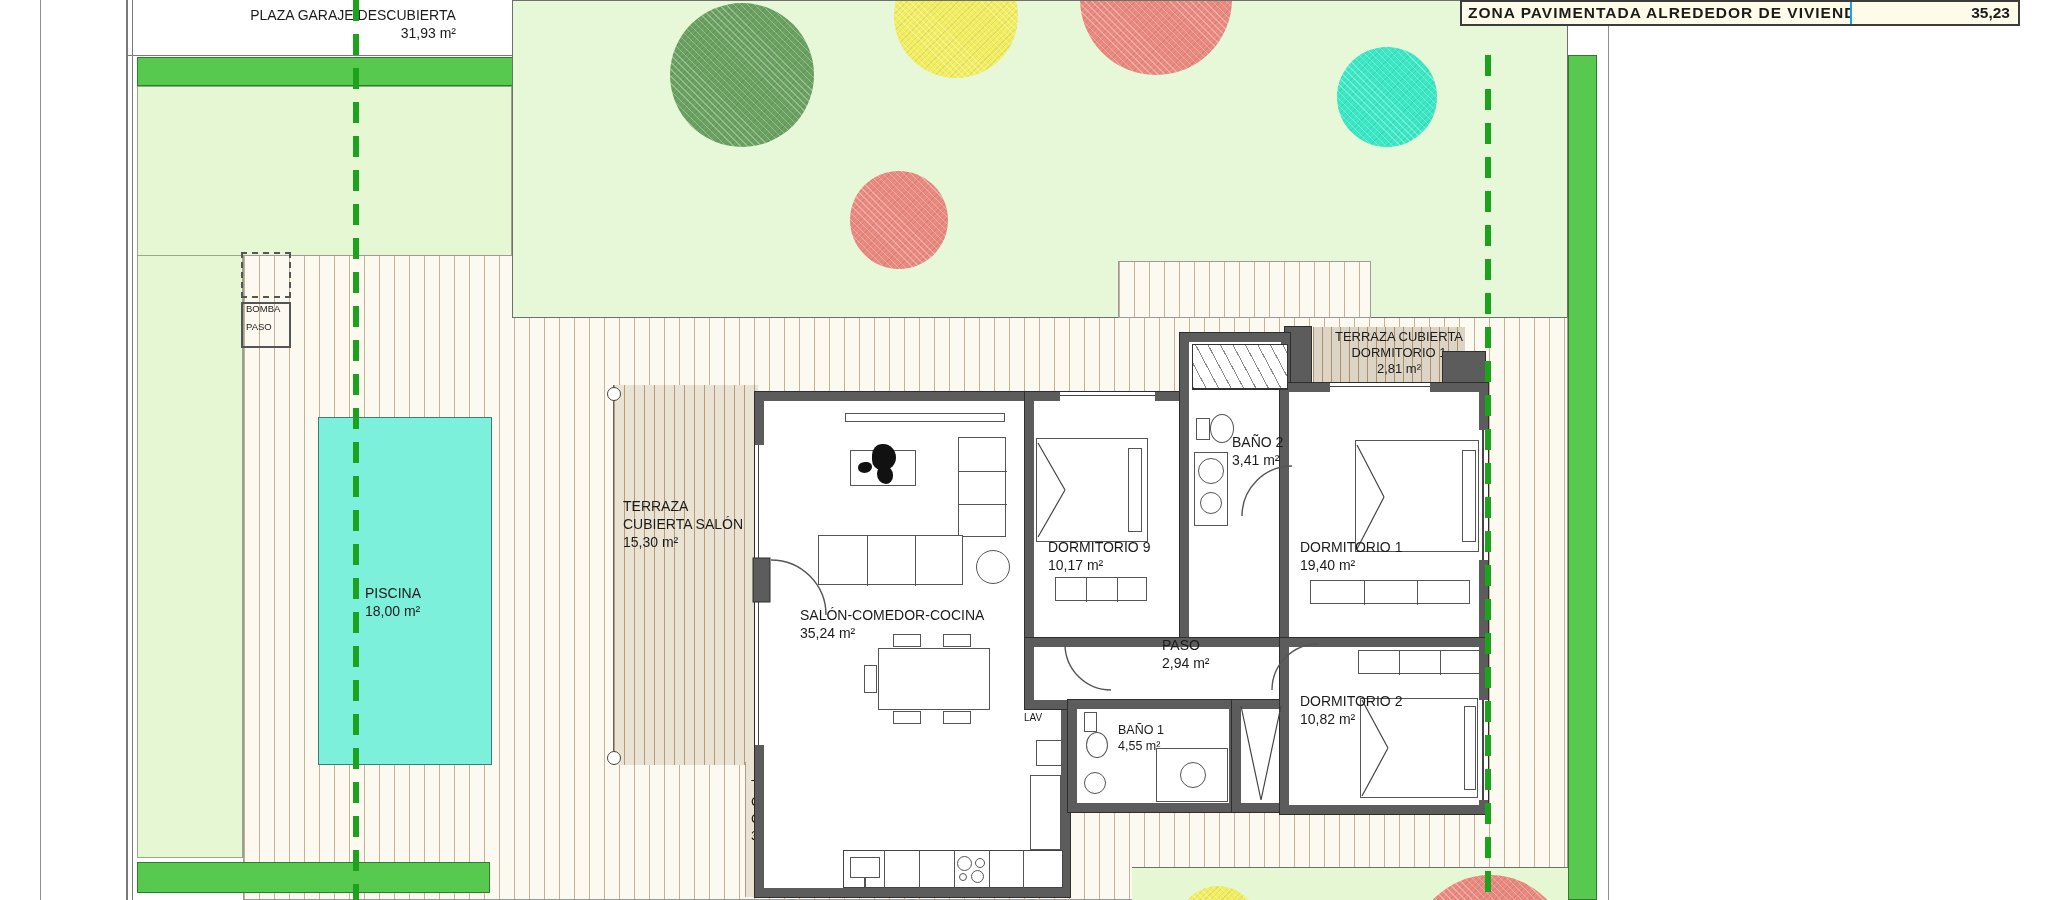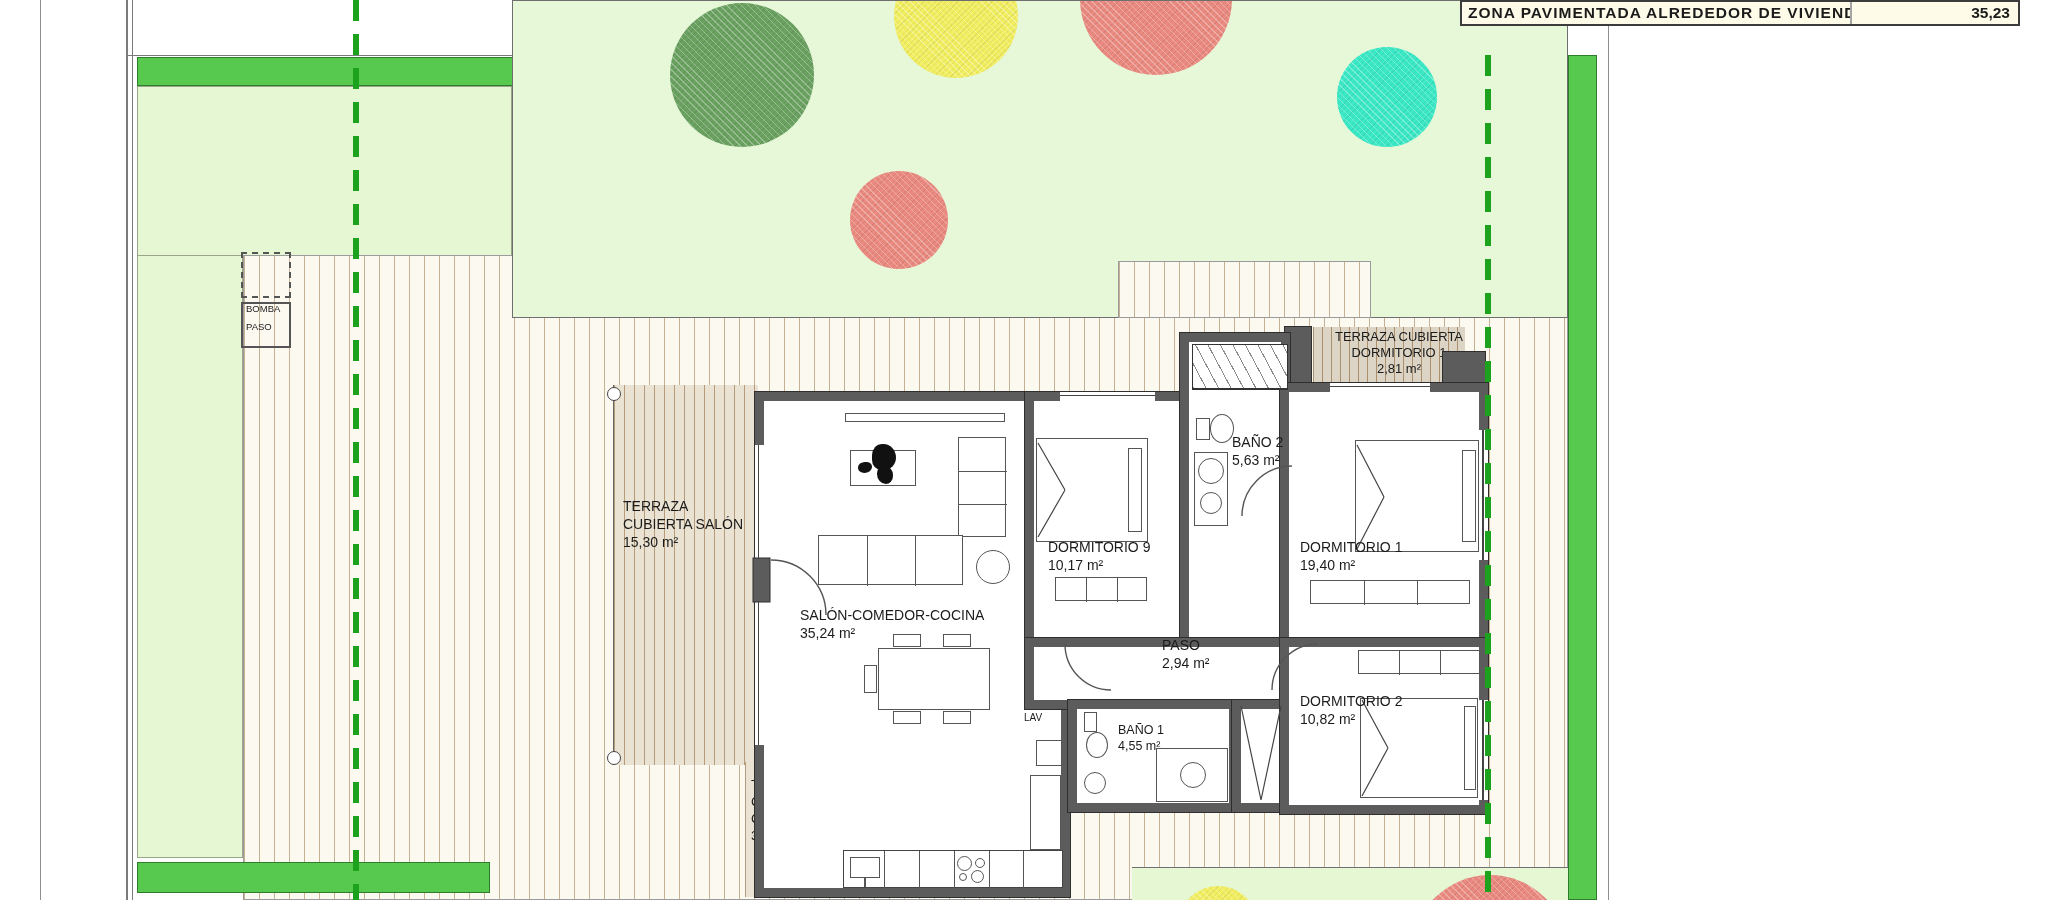--- a/index.html
+++ b/index.html
@@ -33,21 +33,21 @@
   .lbl{position:absolute;font-size:14px;line-height:18px;white-space:nowrap;color:var(--ink);}
   .lbl span{display:block;}
   .lbl-sm{font-size:9.5px;line-height:11px;}
   .win-h{position:absolute;height:9px;background:linear-gradient(180deg,#fff 0 3px,#444 3px 4.5px,#fff 4.5px 9px);}
   .win-v{position:absolute;width:9px;background:linear-gradient(90deg,#fff 0 3px,#444 3px 4.5px,#fff 4.5px 9px);}
   .post{position:absolute;width:12px;height:12px;border:1.5px solid #444;border-radius:50%;background:#fff;}
   #legend{position:absolute;left:1460px;top:0;width:556px;border:2px solid #3c3c3c;background:#fefce9;}
   #legend .row{display:flex;border-bottom:2px solid #3c3c3c;}
   #legend .row:last-child{border-bottom:none;}
   #legend .cell-l{flex:1;padding:2px 6px;font-weight:bold;font-size:15.5px;letter-spacing:1px;white-space:nowrap;overflow:hidden;}
-  #legend .cell-v{width:150px;border-left:2px solid #a3a3a3;padding:2px 8px;font-weight:bold;font-size:15.5px;text-align:right;}
+  #legend .cell-v{width:150px;border-left:2px solid #0ea5e9;padding:2px 8px;font-weight:bold;font-size:15.5px;text-align:right;}
   .techhatch{background:repeating-linear-gradient(62deg,#8a8a8a 0 1px,#fff 1px 11px);border:1px solid #333;border-bottom:2px solid #333;}
   svg.overlay{position:absolute;left:0;top:0;pointer-events:none;}
 </style>
 </head>
 <body>
 
 <div id="sheet">
 
   <div class="vline" style="left:40px;top:0;height:900px;"></div>
   <div class="vline" style="left:1608px;top:0;height:900px;"></div>
@@ -69,28 +69,38 @@
   </div>
   <div class="abs hatch-deck" style="left:1118px;top:261px;width:253px;height:57px;"></div>
 
   <div class="abs hedge" style="left:1568px;top:55px;width:29px;height:845px;"></div>
   <div class="abs hedge" style="left:137px;top:862px;width:353px;height:31px;"></div>
   <div class="abs" style="left:1132px;top:867px;width:436px;height:33px;background:var(--lawn);border-top:1px solid #6f6f6f;overflow:hidden;">
     <div class="tree" style="left:46px;top:18px;width:80px;height:80px;background-color:var(--tree-yellow);"></div>
     <div class="tree" style="left:280px;top:7px;width:156px;height:156px;background-color:var(--tree-red);"></div>
   </div>
 
+  <div class="abs" style="left:318px;top:417px;width:174px;height:348px;background:var(--pool);border:1px solid #3b7f74;">
+    <div class="lbl" style="left:46px;top:166px;">
+      <span>PISCINA</span>
+      <span>18,00 m²</span>
+    </div>
+  </div>
 
   <div class="abs" style="left:241px;top:252px;width:50px;height:46px;border:2px dashed #555;">
     <div class="lbl lbl-sm" style="left:3px;top:17px;margin-top:32px;">BOMBA</div>
   </div>
   <div class="abs" style="left:241px;top:302px;width:50px;height:46px;border:2px solid #555;">
     <div class="lbl lbl-sm" style="left:3px;top:17px;">PASO</div>
   </div>
 
+  <div class="lbl" style="left:232px;top:6px;width:242px;">
+    <span style="text-align:center;">PLAZA GARAJE DESCUBIERTA</span>
+    <span style="text-align:right;padding-right:18px;">31,93 m²</span>
+  </div>
 
   <div class="abs hatch-terrace" style="left:613px;top:385px;width:145px;height:380px;border-left:1px solid #666;">
     <div class="post" style="left:-7px;top:2px;"></div>
     <div class="post" style="left:-7px;top:366px;"></div>
     <div class="lbl" style="left:9px;top:112px;">
       <span>TERRAZA</span>
       <span>CUBIERTA SALÓN</span>
       <span>15,30 m²</span>
     </div>
   </div>
@@ -218,21 +228,21 @@
   <div class="lbl" style="left:800px;top:606px;">
     <span>SALÓN-COMEDOR-COCINA</span>
     <span>35,24 m²</span>
   </div>
   <div class="lbl" style="left:1048px;top:538px;">
     <span>DORMITORIO 9</span>
     <span>10,17 m²</span>
   </div>
   <div class="lbl" style="left:1232px;top:433px;">
     <span>BAÑO 2</span>
-    <span>5,63 m²</span>
+    <span>3,41 m²</span>
   </div>
   <div class="lbl" style="left:1300px;top:538px;">
     <span>DORMITORIO 1</span>
     <span>19,40 m²</span>
   </div>
   <div class="lbl" style="left:1162px;top:636px;">
     <span>PASO</span>
     <span>2,94 m²</span>
   </div>
   <div class="lbl" style="left:1118px;top:722px;font-size:12.5px;line-height:16px;">

